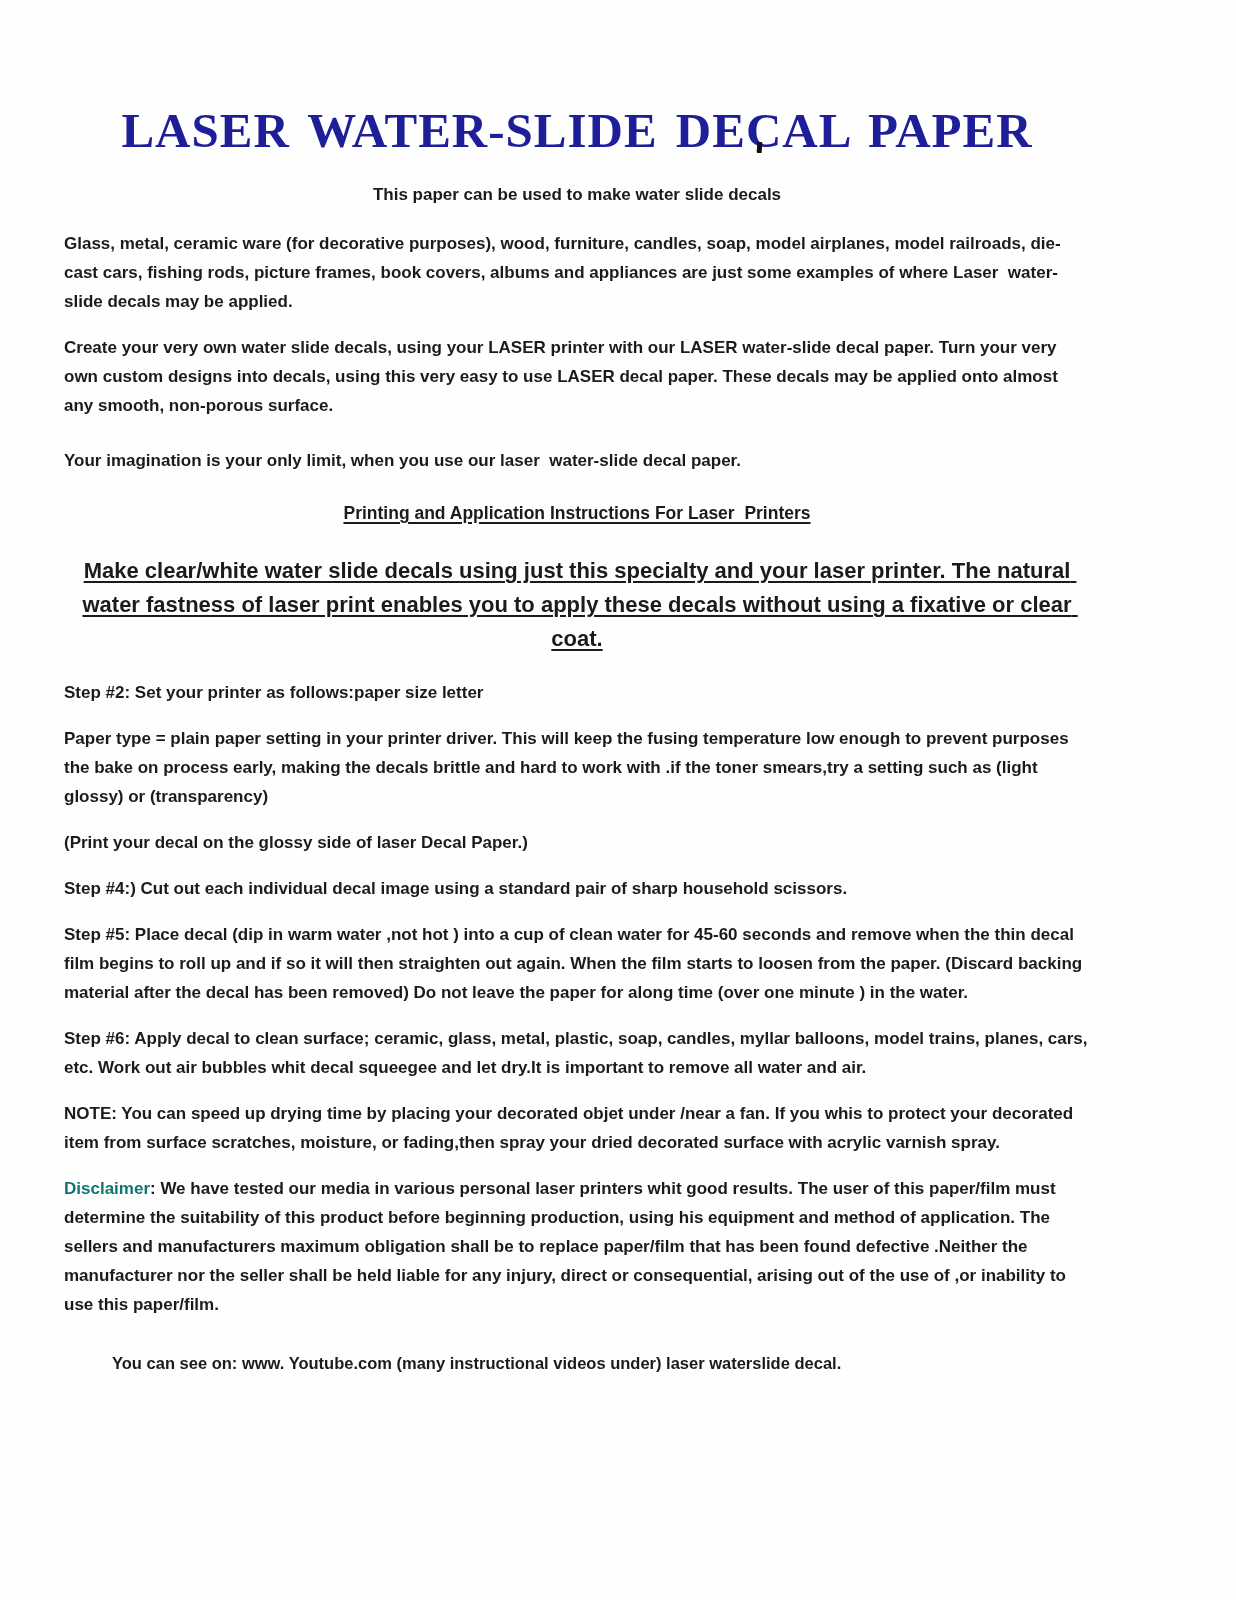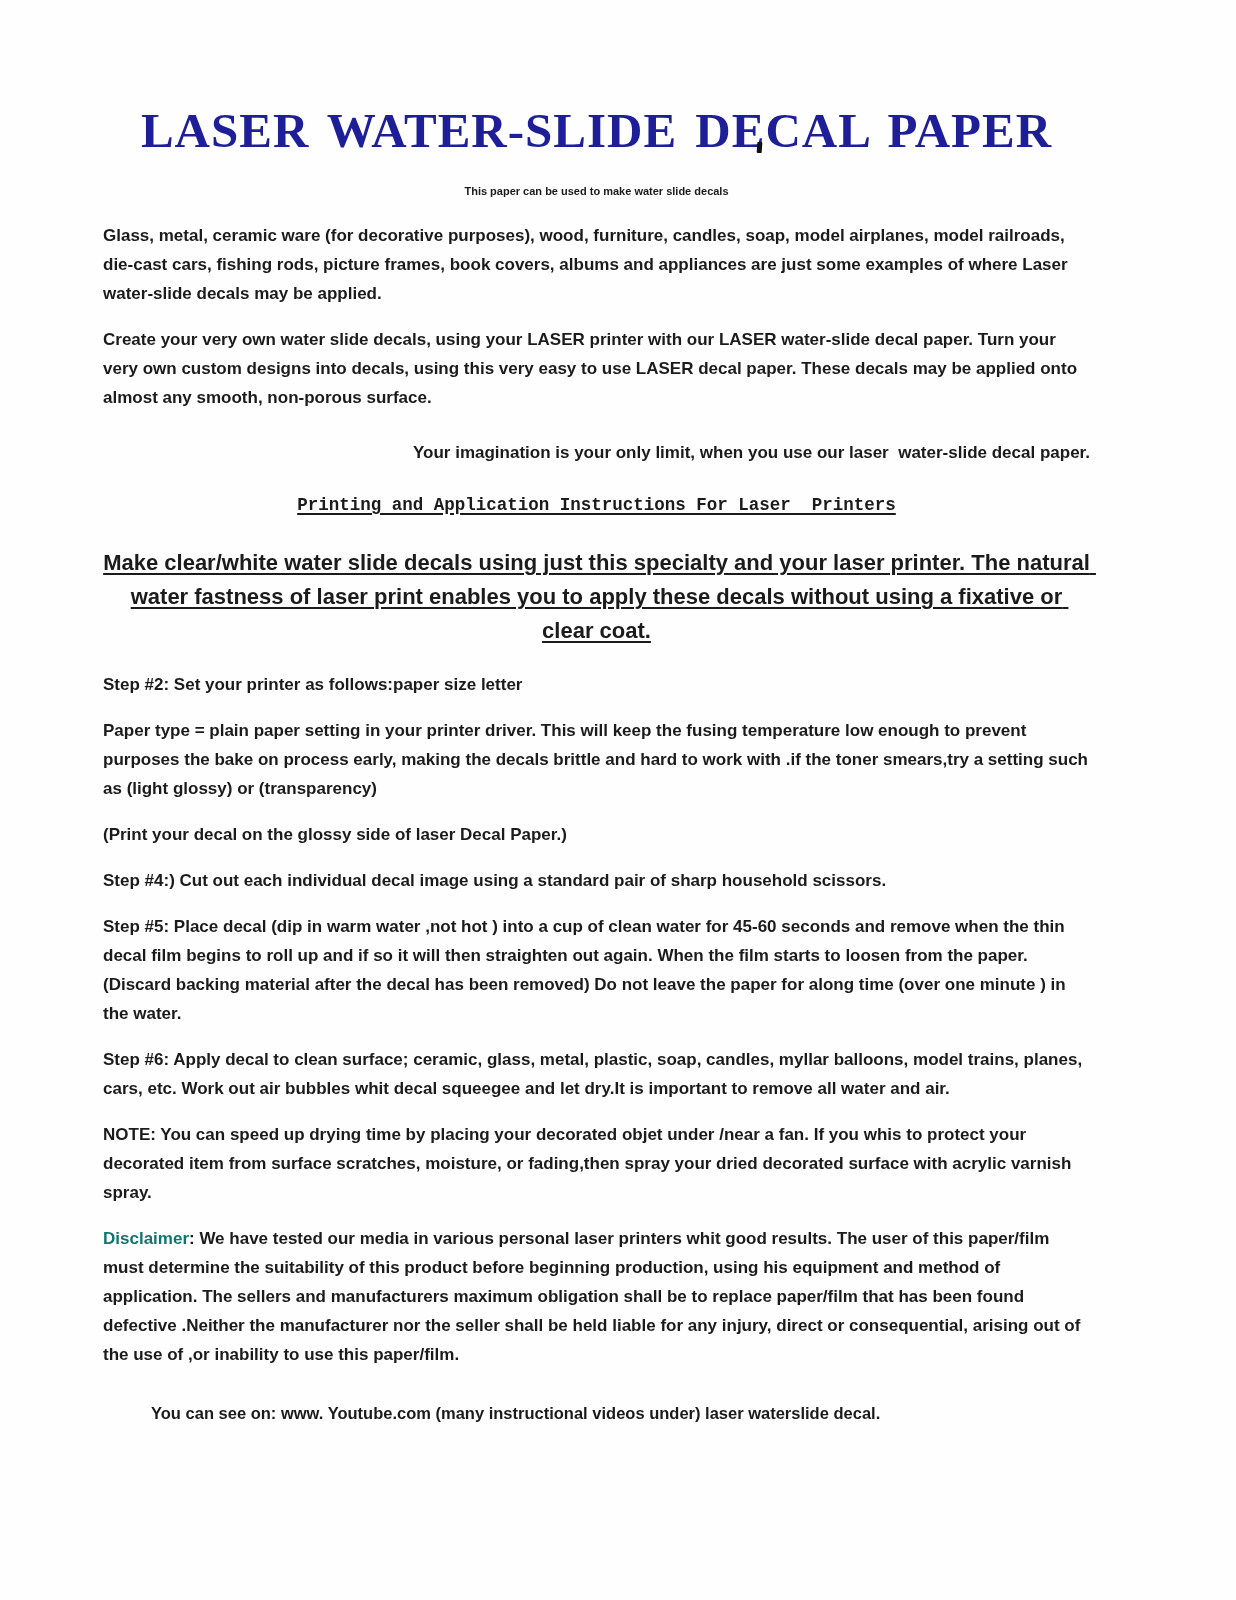--- a/index.html
+++ b/index.html
@@ -6,62 +6,61 @@
   .page {
     position: relative;
     width: 1236px;
     height: 1600px;
     background: #fefefe;
     overflow: hidden;
     color: #1b1b1b;
     font-family: "Liberation Sans", sans-serif;
   }
   .doc {
-    padding: 104px 146px 0 103px;
+    padding: 104px 146px 0 64px;
   }
   .title {
     margin: 0 0 26px 0;
     text-align: center;
     font-family: "Liberation Serif", serif;
     font-weight: 700;
     font-size: 49px;
     line-height: 1.12;
     letter-spacing: 1px;
     word-spacing: 5px;
     color: #1e1e99;
     white-space: pre-wrap;
   }
   .subtitle {
     text-align: center;
     font-weight: 700;
-    font-size: 11px;
+    font-size: 17px;
     margin: 0 0 24px 0;
     white-space: pre-wrap;
   }
   .body-par {
     font-weight: 700;
     font-size: 17px;
     line-height: 29px;
     margin: 0 0 17px 0;
     white-space: pre-wrap;
     text-align: left;
   }
-  .centered { text-align: right; }
+  .centered { text-align: left; }
   .tagline { margin: 26px 0 24px 0; }
   .section-heading {
     text-align: center;
     font-weight: 700;
     font-size: 17.5px;
     line-height: 29px;
     margin: 0 0 26px 0;
     text-decoration: underline;
     text-decoration-thickness: 2px;
     text-underline-offset: 3px;
     white-space: pre-wrap;
-    font-family: Liberation Mono, monospace;
   }
   .lead {
     text-align: center;
     font-weight: 700;
     font-size: 22px;
     line-height: 34px;
     margin: 0 0 22px 0;
     text-decoration: underline;
     text-decoration-thickness: 2px;
     text-underline-offset: 3px;

